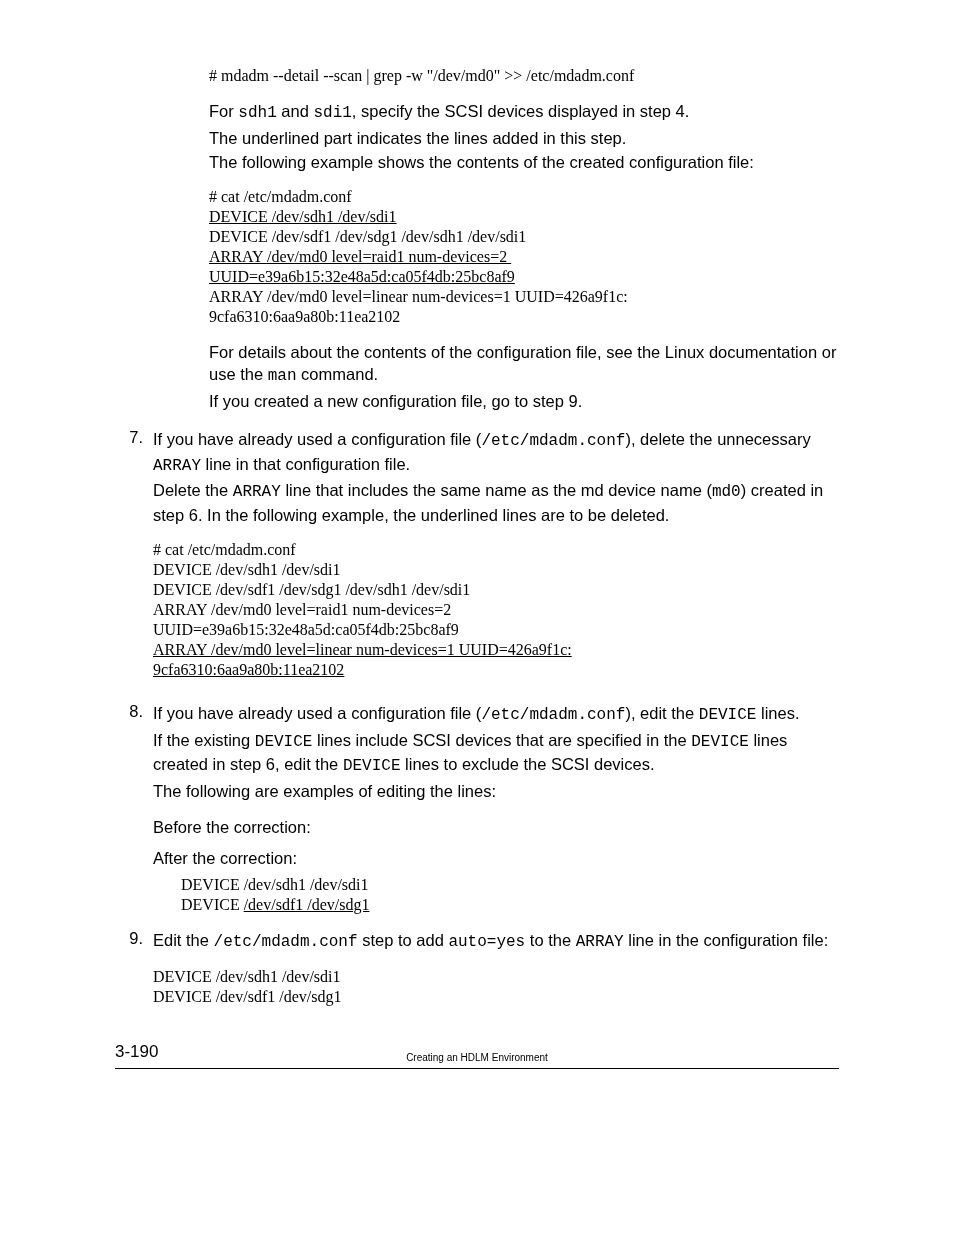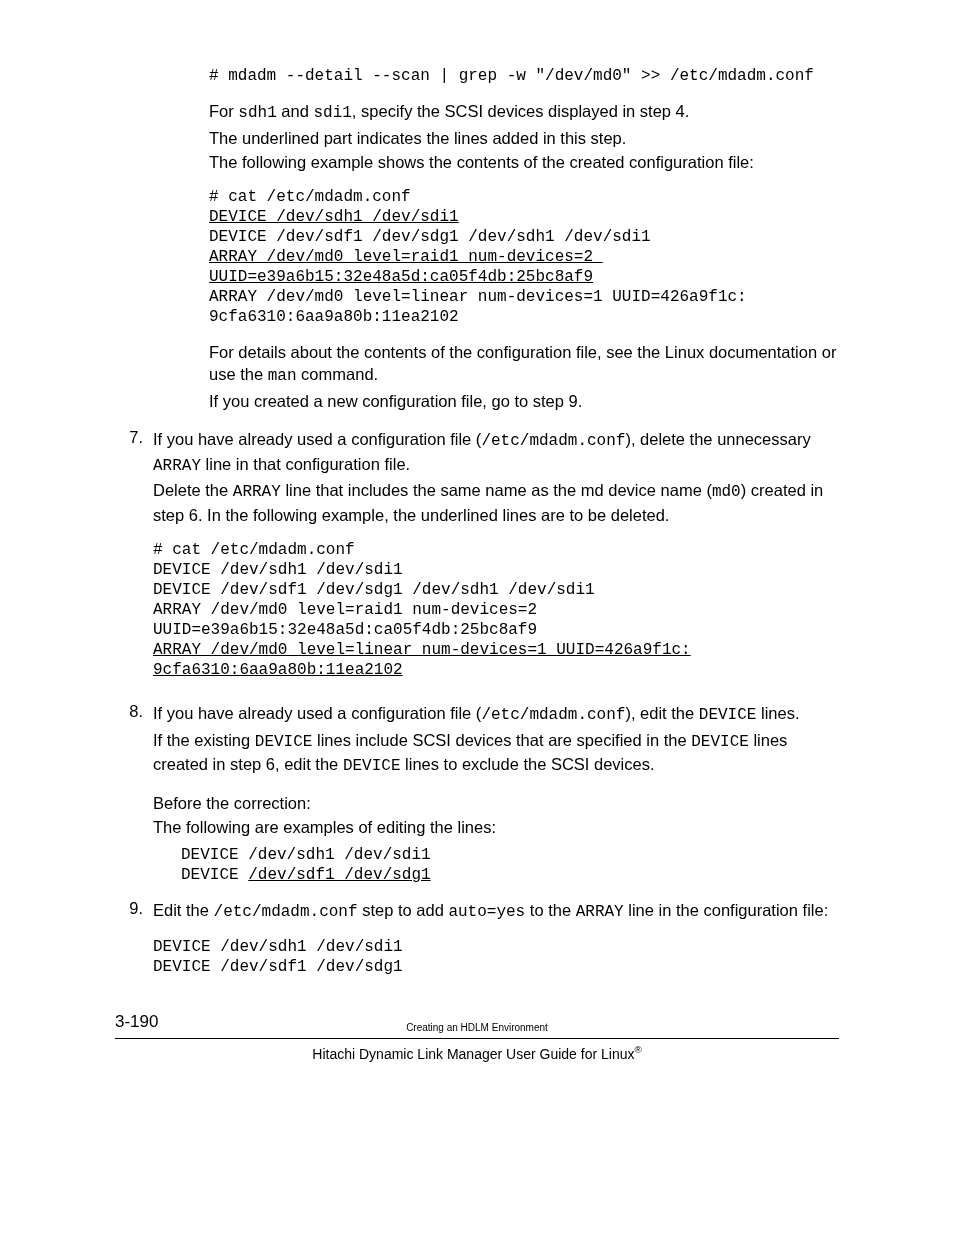--- a/index.html
+++ b/index.html
@@ -14,21 +14,21 @@
     padding: 60px 115px 40px 115px;
     box-sizing: border-box;
     font-size: 16.5px;
     line-height: 1.35;
   }
   .mono {
     font-family: "Courier New", Courier, monospace;
     font-size: 16px;
   }
   .code-block {
-    font-family: Liberation Mono, monospace;
+    font-family: Liberation Serif, serif;
     font-size: 16px;
     white-space: pre;
     line-height: 1.25;
     margin: 6px 0;
   }
   .ul { text-decoration: underline; }
   .step-row {
     display: flex;
     margin-top: 14px;
   }
@@ -118,24 +118,25 @@
 
   <div class="step-row">
     <div class="step-num">8.</div>
     <div class="step-body">
       <div class="para">
         <span>If you have already used a configuration file (</span><span class="mono">/etc/mdadm.conf</span><span>), edit the </span><span class="mono">DEVICE</span><span> lines.</span>
       </div>
       <div class="para">
         <span>If the existing </span><span class="mono">DEVICE</span><span> lines include SCSI devices that are specified in the </span><span class="mono">DEVICE</span><span> lines created in step 6, edit the </span><span class="mono">DEVICE</span><span> lines to exclude the SCSI devices.</span>
       </div>
+      <div class="para">The following are examples of editing the lines:</div>
+
       <div class="para gap">Before the correction:</div>
 
-      <div class="para">The following are examples of editing the lines:</div>
-
+      <div class="para" style="margin-top:8px;">After the correction:</div>
       <div class="code-block inner-block"><span>DEVICE /dev/sdh1 /dev/sdi1</span>
 <span>DEVICE </span><span class="ul">/dev/sdf1 /dev/sdg1</span></div>
     </div>
   </div>
 
   <div class="step-row" style="margin-top:6px;">
     <div class="step-num">9.</div>
     <div class="step-body">
       <div class="para">
         <span>Edit the </span><span class="mono">/etc/mdadm.conf</span><span> step to add </span><span class="mono">auto=yes</span><span> to the </span><span class="mono">ARRAY</span><span> line in the configuration file:</span>
@@ -144,18 +145,15 @@
 <span>DEVICE /dev/sdf1 /dev/sdg1</span></div>
     </div>
   </div>
 
   <div class="footer">
     <div class="footer-row">
       <div class="page-num">3-190</div>
       <div class="chapter-title">Creating an HDLM Environment</div>
       <div style="width:80px"></div>
     </div>
-    <div class="doc-title">
-      <span>Hitachi Dynamic Link Manager User Guide for Linux</span><sup>®</sup>
-    </div>
   </div>
 
 </div>
 
 </body></html>

